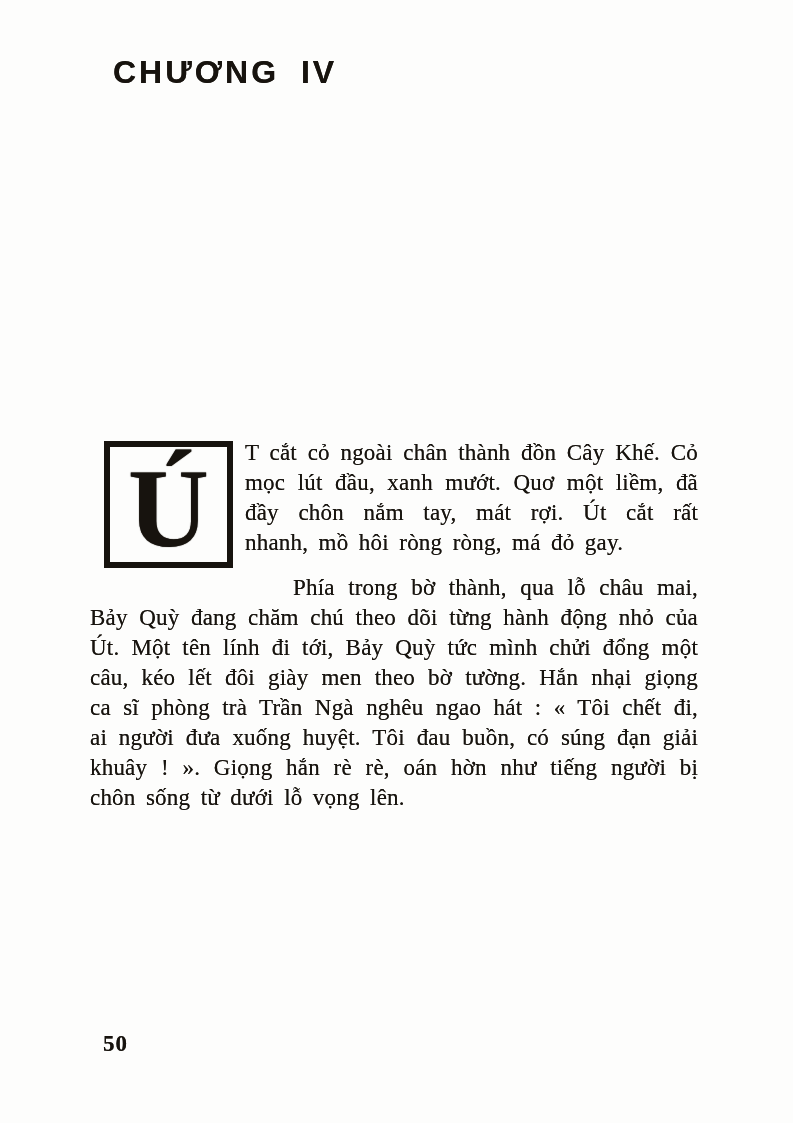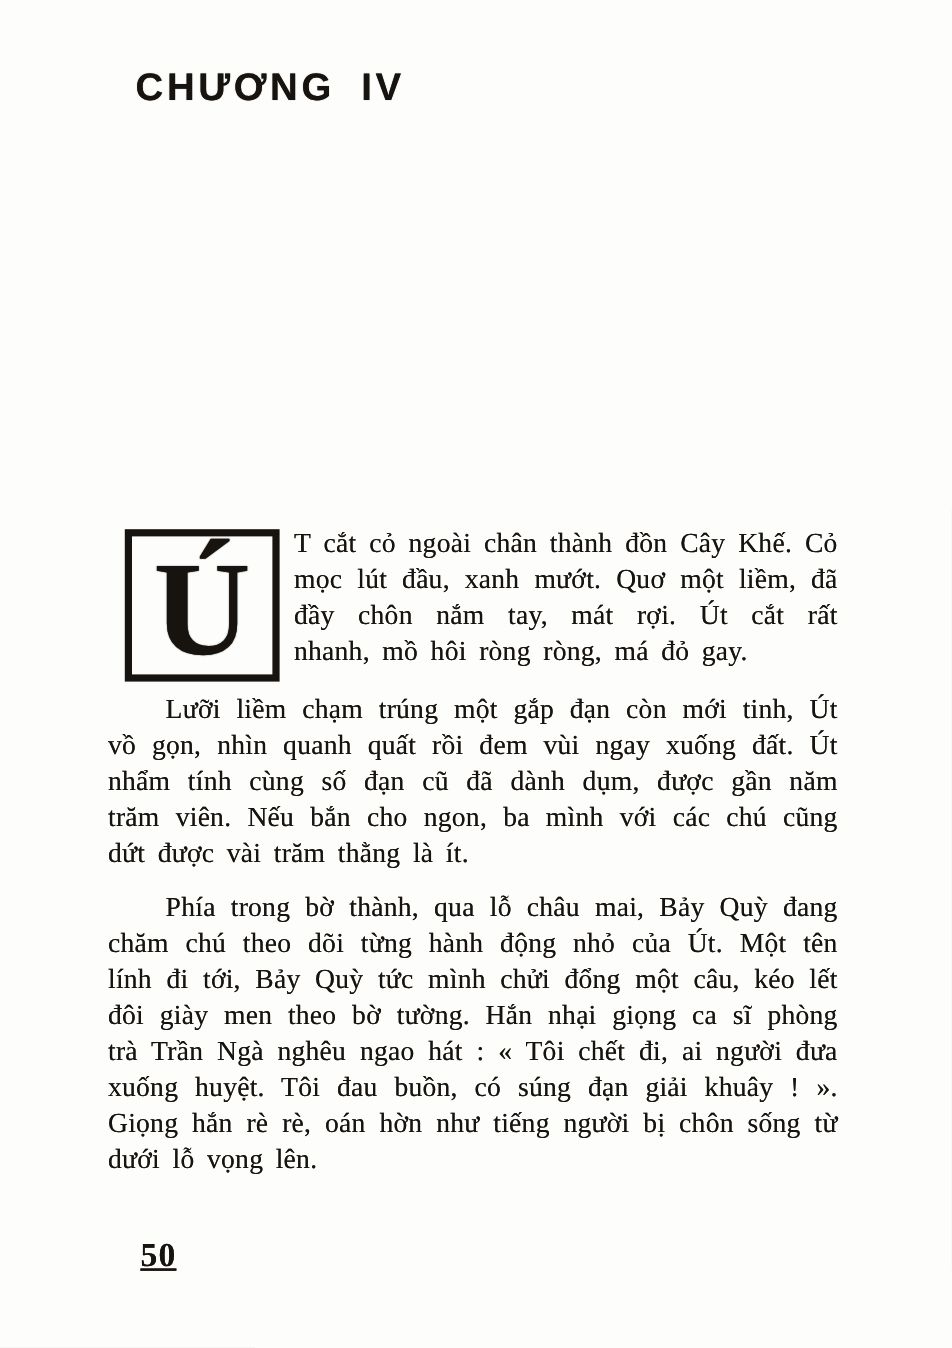--- a/index.html
+++ b/index.html
@@ -64,44 +64,42 @@
     font-family:"Liberation Serif","DejaVu Serif",serif;
     font-weight:700;
     font-size:112px;
     line-height:0.92;
     transform:translateY(4px);
     text-shadow:0 0 1px rgba(20,16,10,0.9);
   }
   
   .page-number{
     position:absolute;
-    left:117px;top:1031px;
-    font-size:28px;
+    left:103px;top:1031px;
+    font-size:23px;
     font-weight:700;
     letter-spacing:1px;
     text-shadow:0 0 0.5px rgba(20,16,10,0.8);
-    text-decoration:underline;
   }
 </style>
 </head>
 <body>
 
 <div class="page">
 
   <h1 class="chapter-heading">CHƯƠNG IV</h1>
 
   <div class="body-text">
 
     <p class="para-1">
       <span class="dropcap-frame">
         <span class="dropcap-letter">Ú</span>
       </span><span>T cắt cỏ ngoài chân thành đồn Cây Khế. Cỏ mọc lút đầu, xanh mướt. Quơ một liềm, đã đầy chôn nắm tay, mát rợi. Út cắt rất nhanh, mồ hôi ròng ròng, má đỏ gay.</span>
     </p>
 
-    <p class="para-indent para-2">Lưỡi liềm chạm trúng một gắp đạn còn mới tinh, Út vồ gọn, nhìn quanh quất rồi đem vùi ngay xuống đất. Út nhẩm tính cùng số đạn cũ đã dành dụm, được gần năm trăm viên. Nếu bắn cho ngon, ba mình với các chú cũng dứt được vài trăm thằng là ít.</p>
 
     <p class="para-indent para-3">Phía trong bờ thành, qua lỗ châu mai, Bảy Quỳ đang chăm chú theo dõi từng hành động nhỏ của Út. Một tên lính đi tới, Bảy Quỳ tức mình chửi đổng một câu, kéo lết đôi giày men theo bờ tường. Hắn nhại giọng ca sĩ phòng trà Trần Ngà nghêu ngao hát : « Tôi chết đi, ai người đưa xuống huyệt. Tôi đau buồn, có súng đạn giải khuây ! ». Giọng hắn rè rè, oán hờn như tiếng người bị chôn sống từ dưới lỗ vọng lên.</p>
 
   </div>
 
   <div class="page-number">50</div>
 
 </div>
 
 </body></html>

